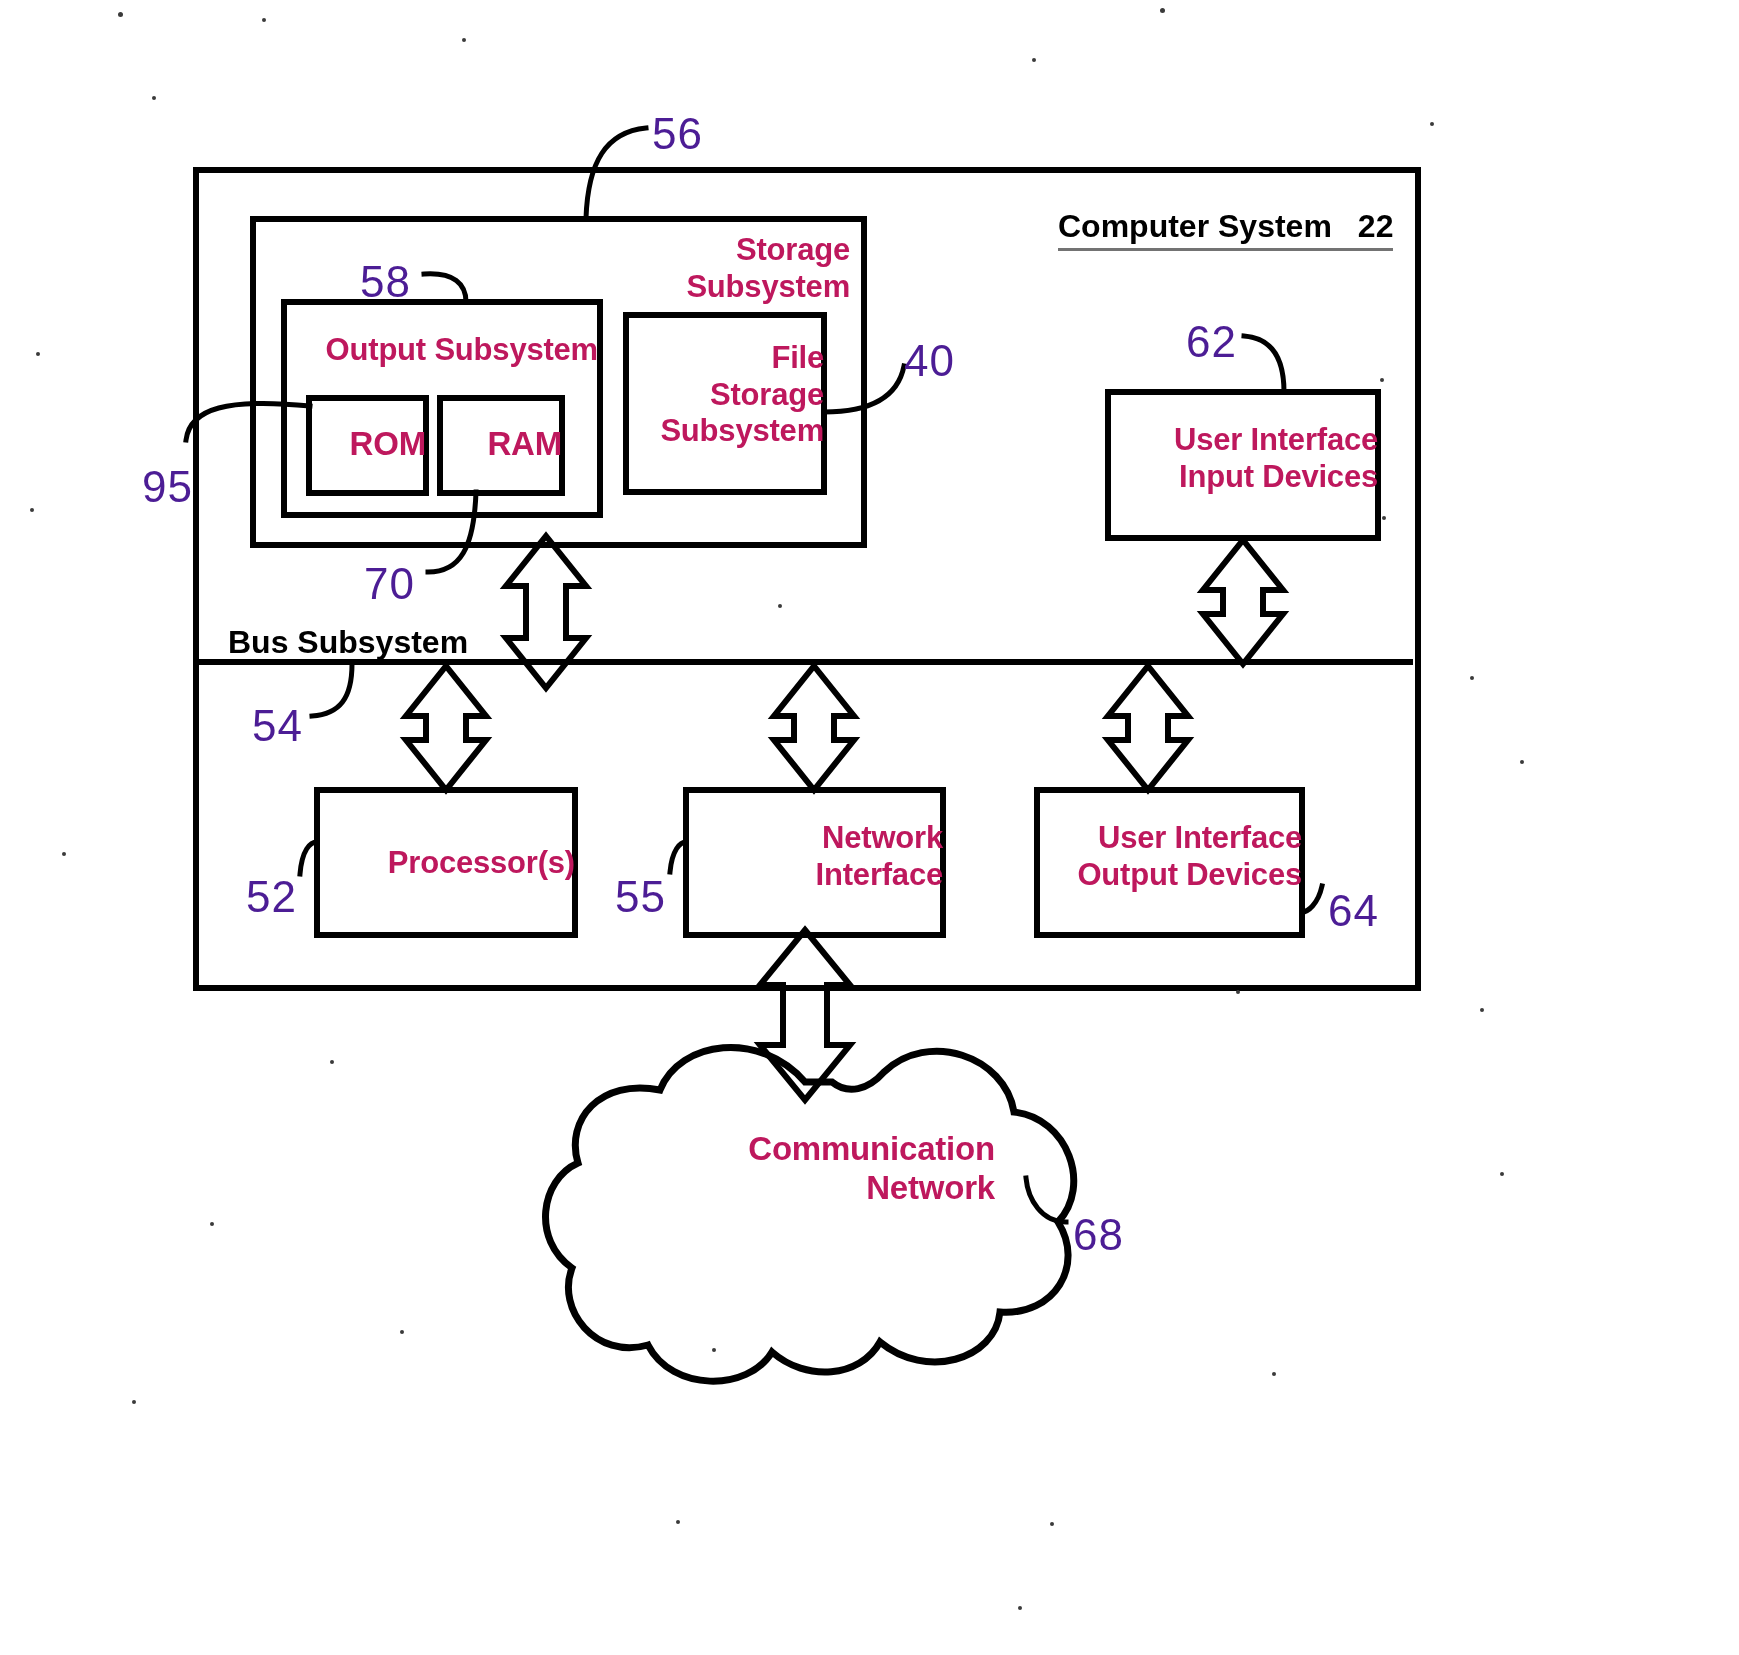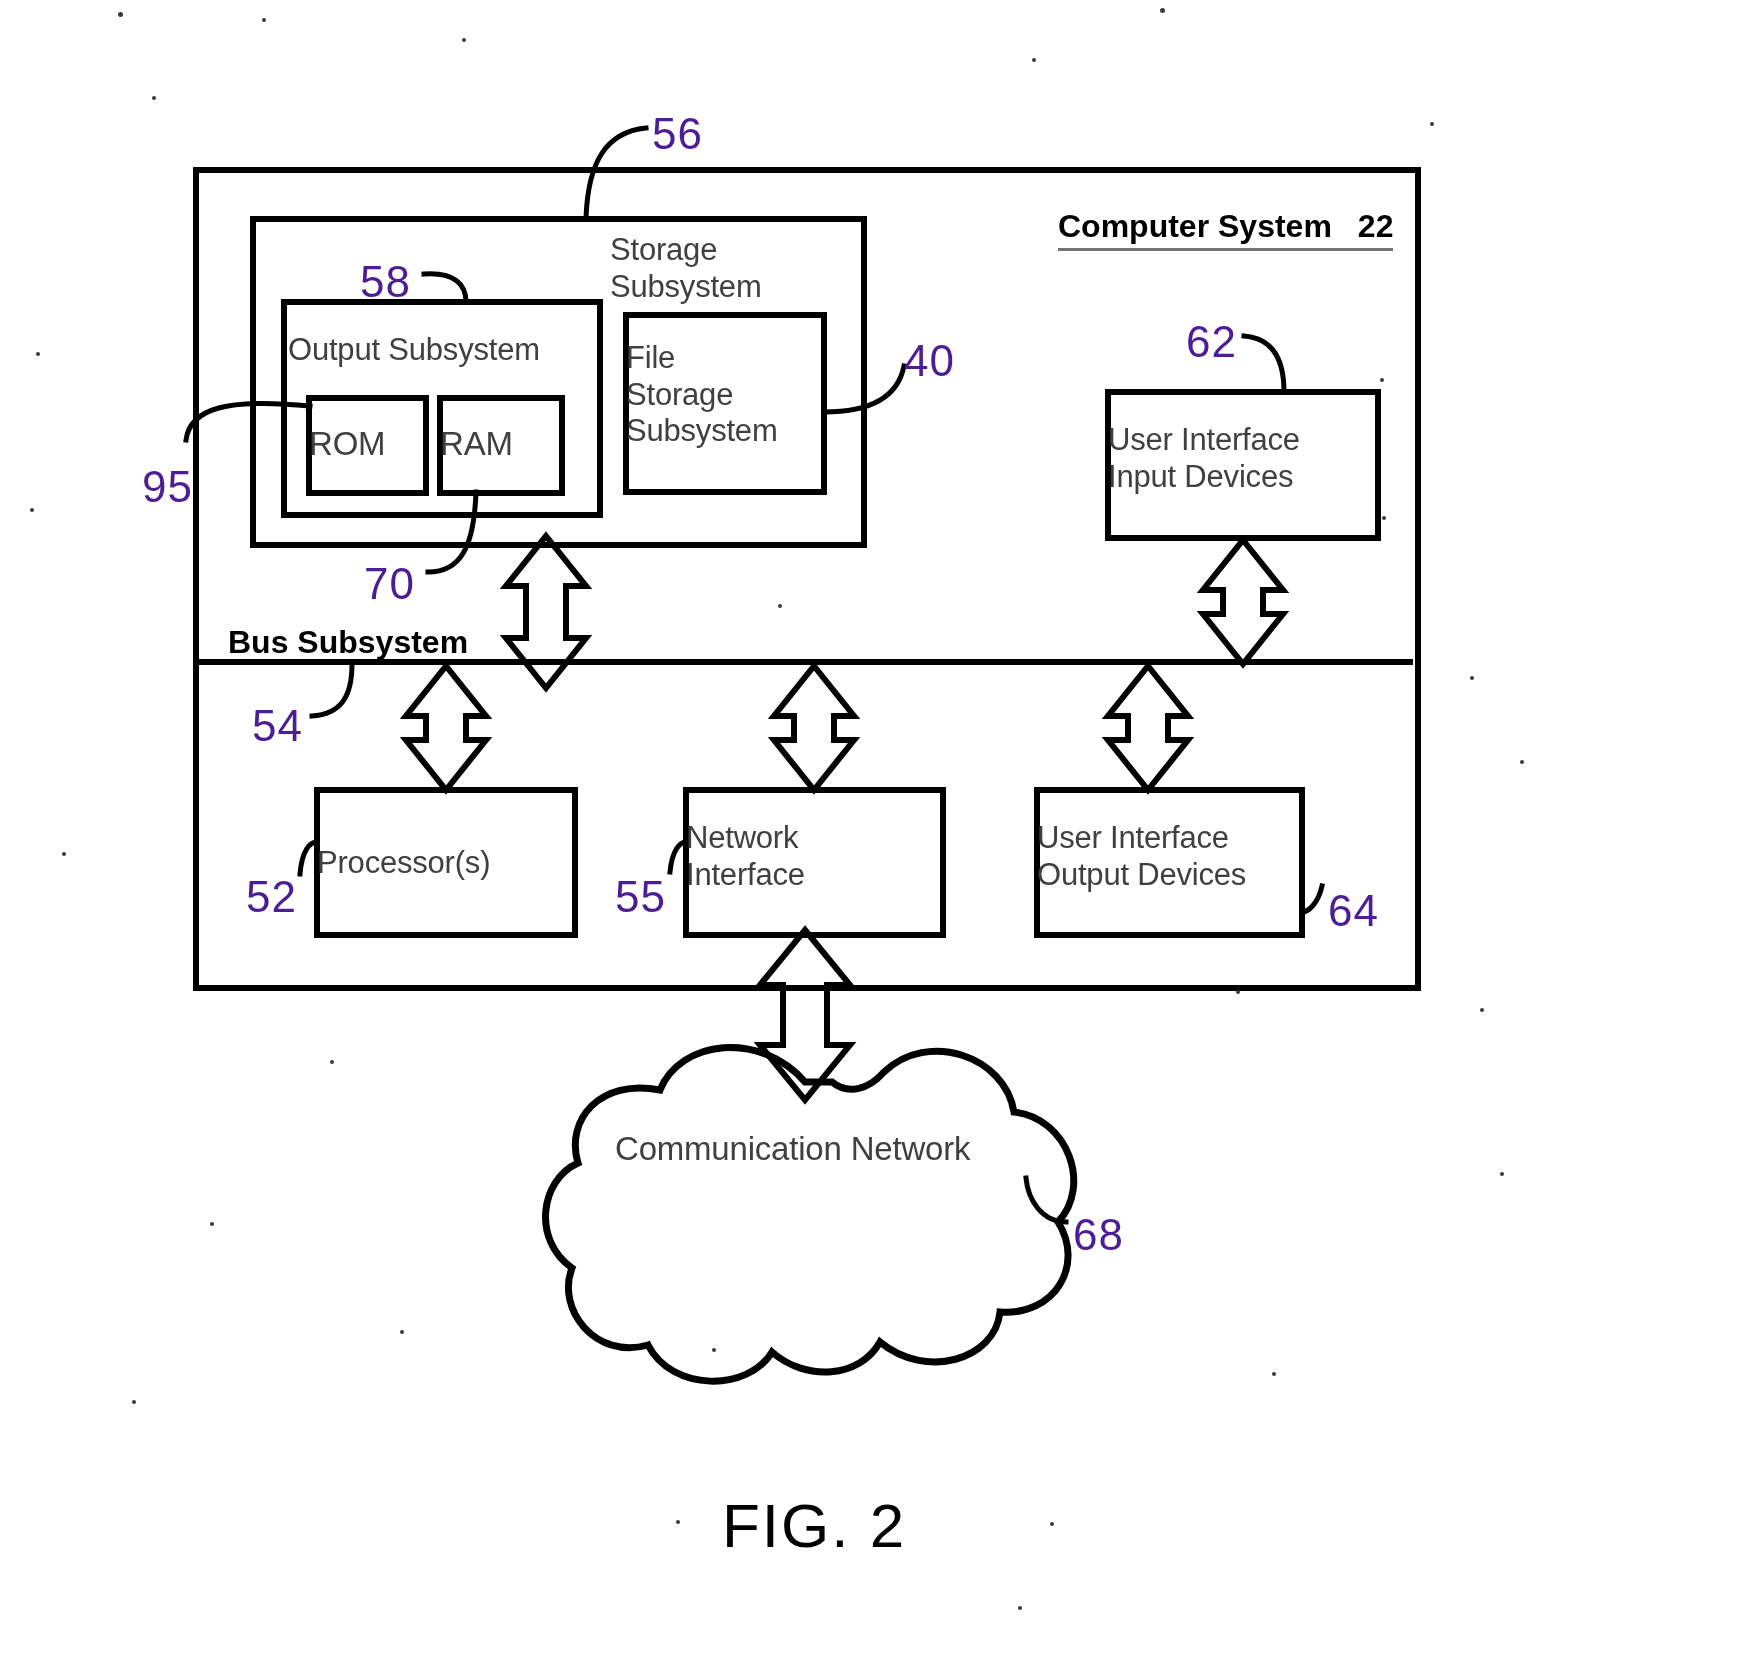--- a/index.html
+++ b/index.html
@@ -22,26 +22,26 @@
   #figure-svg {
     position: absolute;
     left: 0;
     top: 0;
     width: 1739px;
     height: 1655px;
   }
   .lbl {
     position: absolute;
     font-family: "Liberation Sans", sans-serif;
-    color: #404040;
-    text-align: left;
+    color: #be185d;
+    text-align: right;
     line-height: 1.18;
     white-space: pre-line;
     letter-spacing: -0.2px;
-    font-weight: 400;
+    font-weight: 700;
   }
   .box-label {
     font-size: 31px;
   }
   .small-box-label {
     font-size: 33px;
   }
   .refnum {
     position: absolute;
     font-family: "Liberation Sans", sans-serif;
@@ -199,21 +199,20 @@
   <div class="refnum" style="left:252px; top:687px;">54</div>
 
   <div class="refnum" style="left:246px; top:858px;">52</div>
 
   <div class="refnum" style="left:615px; top:858px;">55</div>
 
   <div class="refnum" style="left:1328px; top:872px;">64</div>
 
   <div class="refnum" style="left:1073px; top:1196px;">68</div>
 
-  <div class="fig-caption" style="left:722px; top:1490px;">FIG. 2</div>
 
   <div class="speck" style="left:118px;top:12px;width:5px;height:5px;"></div>
   <div class="speck" style="left:262px;top:18px;width:4px;height:4px;"></div>
   <div class="speck" style="left:1160px;top:8px;width:5px;height:5px;"></div>
   <div class="speck" style="left:152px;top:96px;width:4px;height:4px;"></div>
   <div class="speck" style="left:462px;top:38px;width:4px;height:4px;"></div>
   <div class="speck" style="left:1032px;top:58px;width:4px;height:4px;"></div>
   <div class="speck" style="left:1430px;top:122px;width:4px;height:4px;"></div>
   <div class="speck" style="left:36px;top:352px;width:4px;height:4px;"></div>
   <div class="speck" style="left:1380px;top:378px;width:4px;height:4px;"></div>

